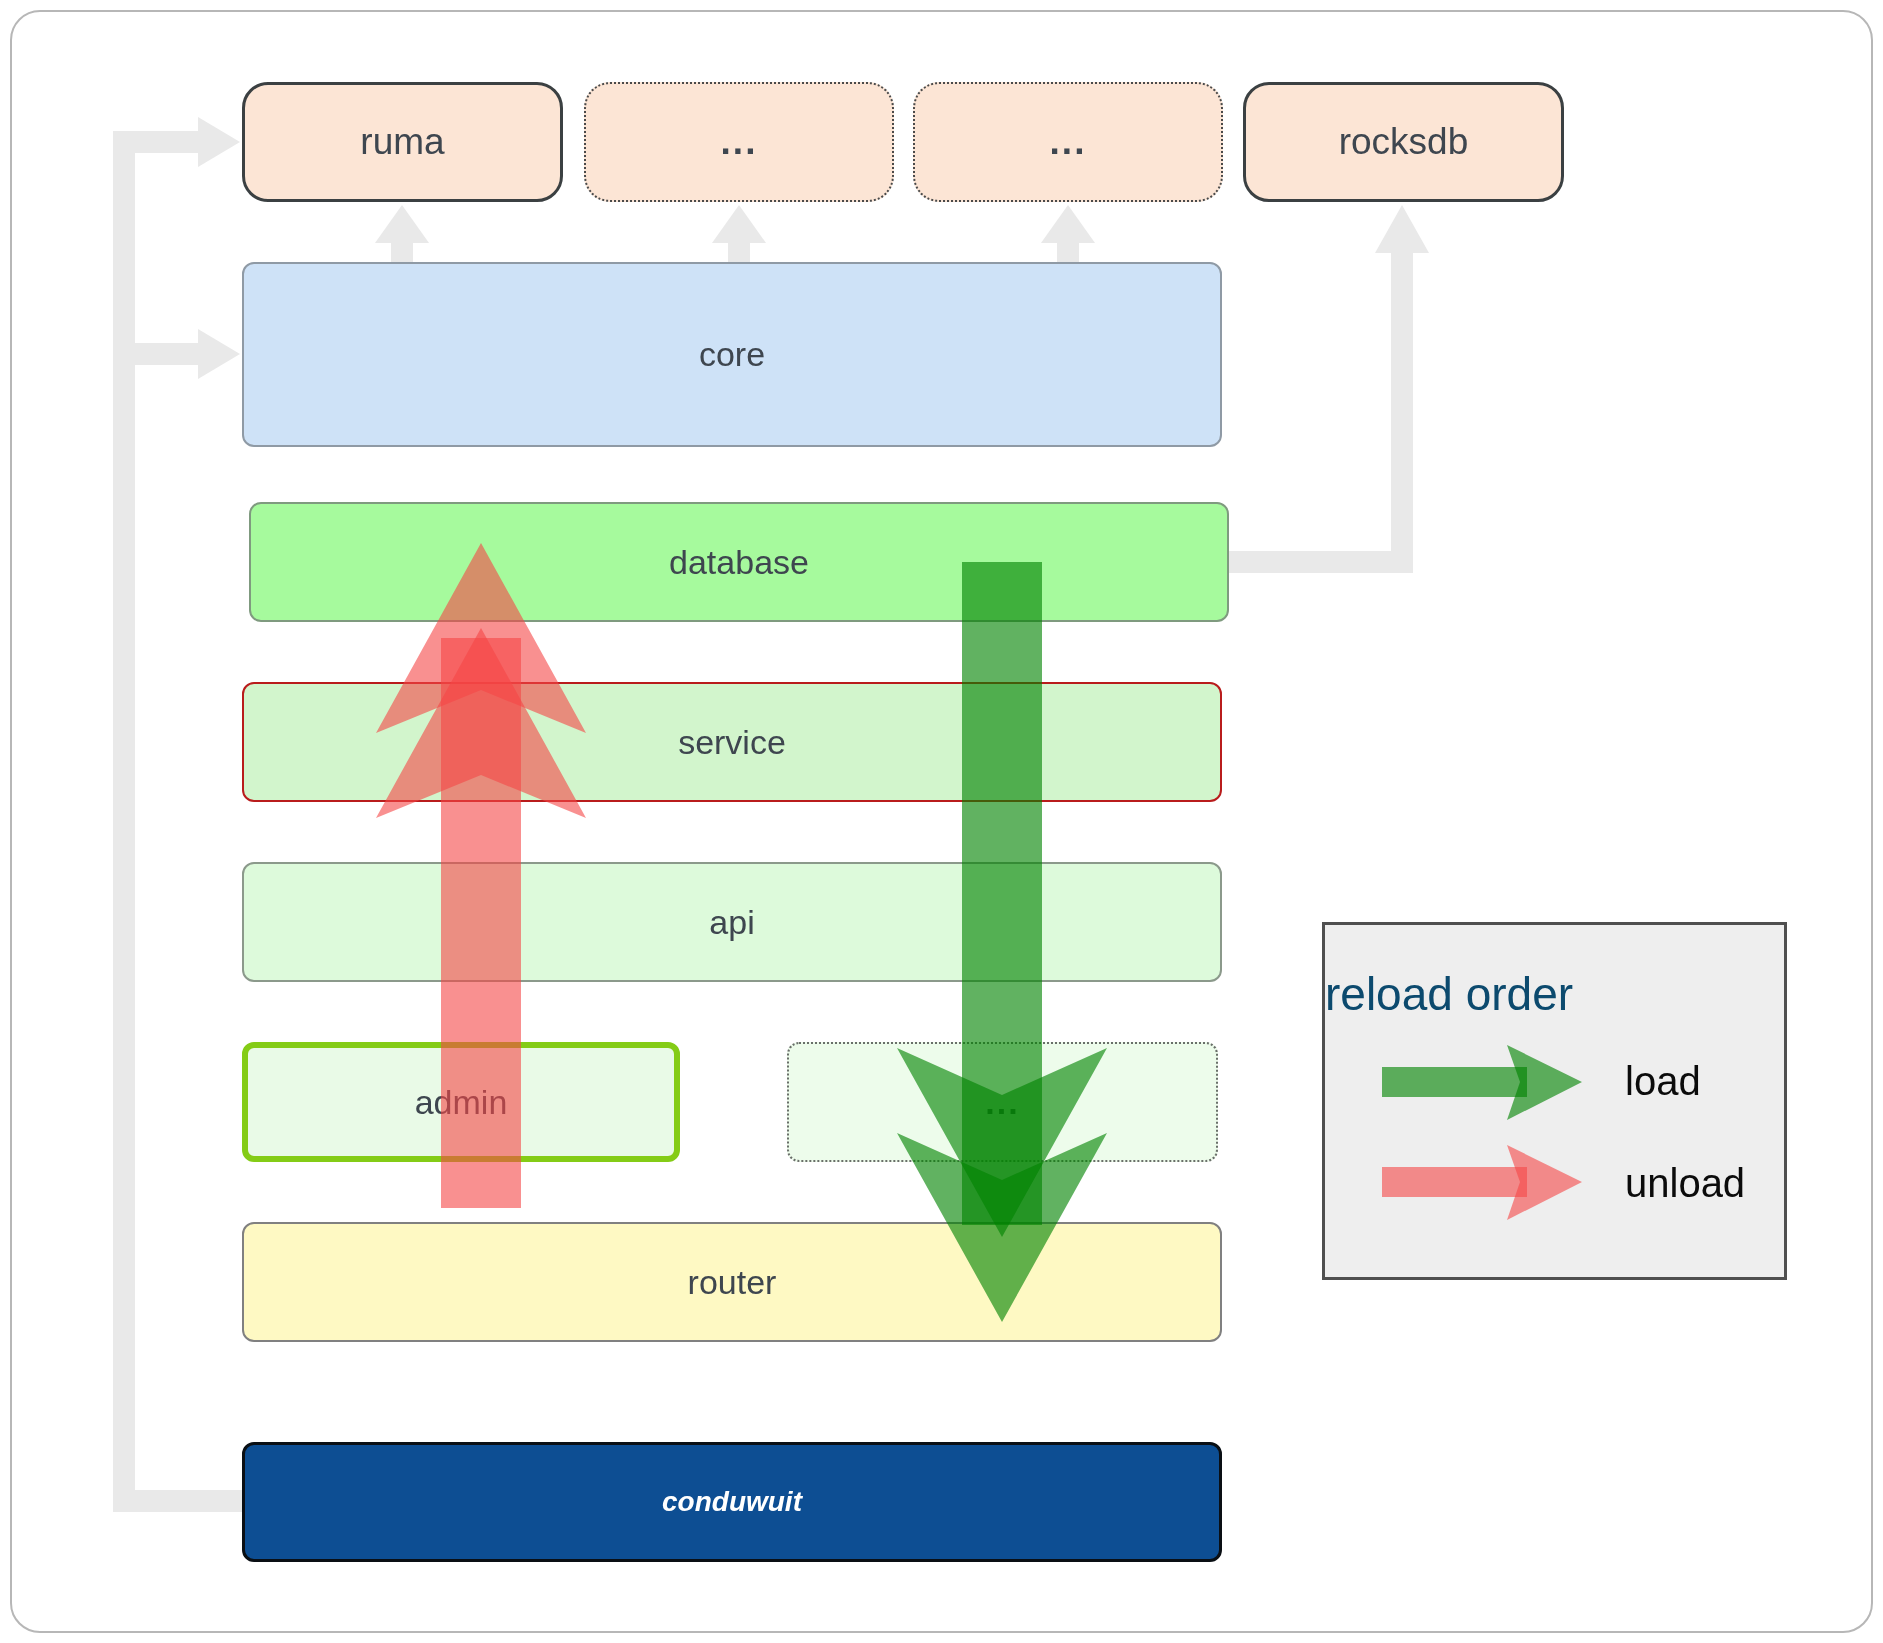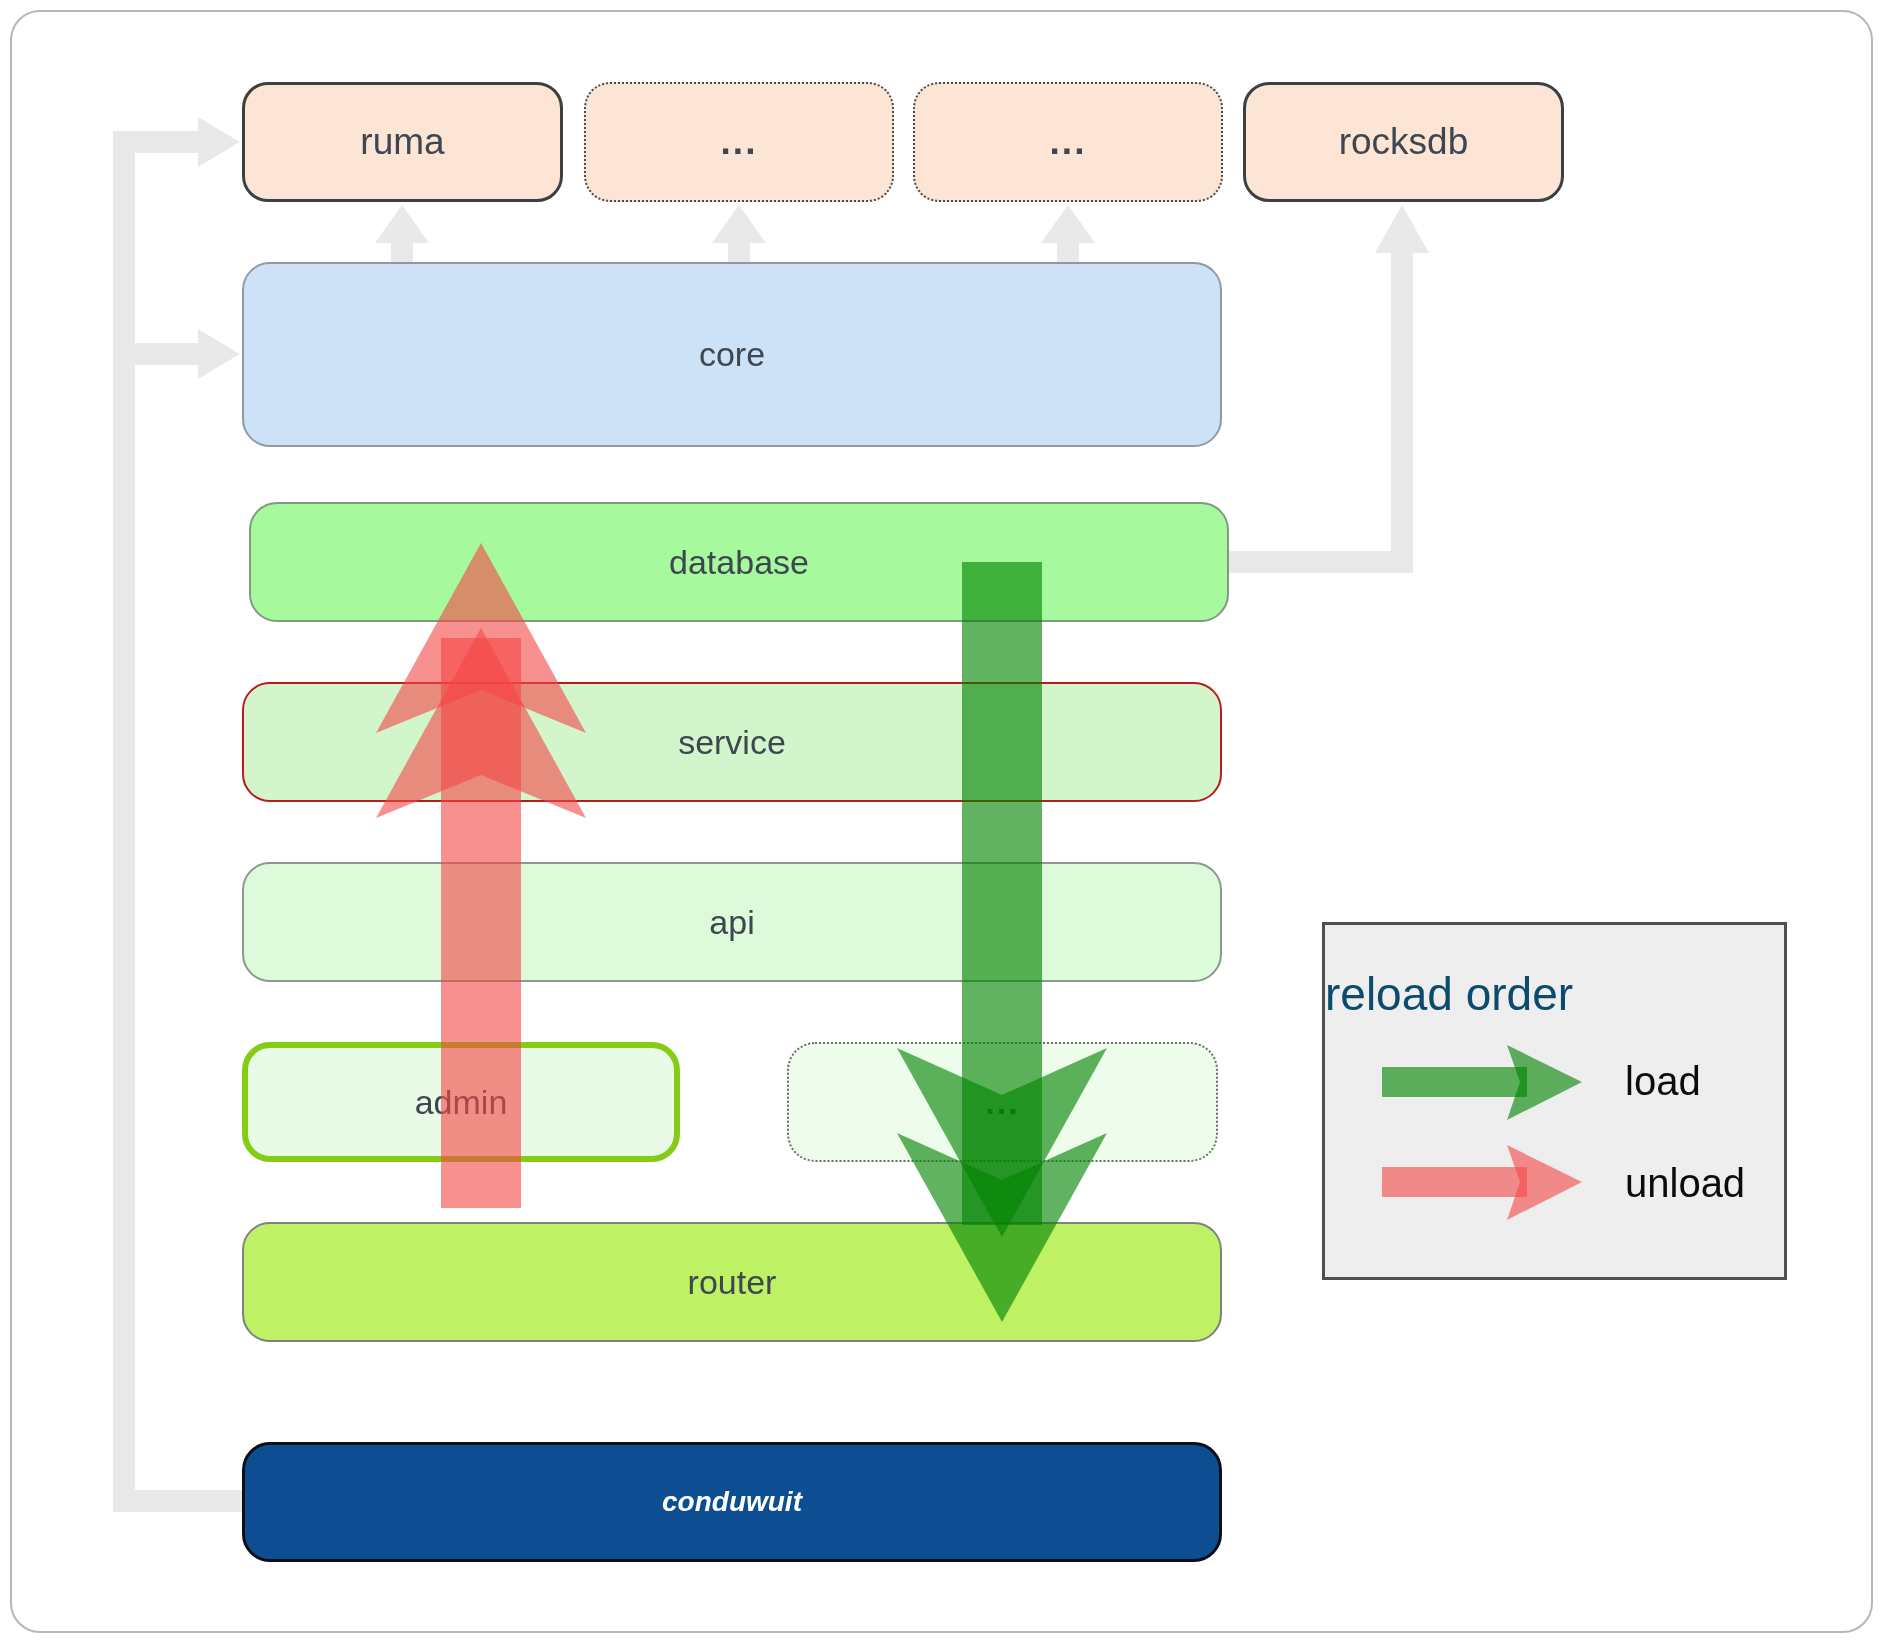--- a/index.html
+++ b/index.html
@@ -17,33 +17,33 @@
     box-sizing:border-box;
   }
   svg.layer{position:absolute;left:0;top:0;pointer-events:none;}
   #connector-layer{z-index:1;}
   #arrow-layer{z-index:3;}
   .box{
     position:absolute;
     display:flex;align-items:center;justify-content:center;
     box-sizing:border-box;
     font-size:34px;font-weight:500;color:var(--label);
-    border-radius:28px;
+    border-radius:12px;
     z-index:2;
   }
   .box.dep{background:var(--peach);border:3px solid var(--box-border-dark);border-radius:26px;font-size:37px;}
   .box.dep.dotted{border:2.5px dotted #4a4a4a;}
   .dots-label{font-weight:700;letter-spacing:2px;}
   #box-core{background:var(--blue);border:2.5px solid #8f9aa5;}
   #box-database{background:var(--green-bright);border:2px solid #7f9a7f;margin-left:7px;}
   #box-service{background:var(--green-light);border:2px solid #b91c1c;}
   #box-api{background:var(--green-lighter);border:2px solid #8b998b;}
   #box-admin{background:var(--green-faint);border:6px solid #84cc16;}
   #box-admin-dots{background:var(--green-fainter);border:2.5px dotted #6a6f6a;}
-  #box-router{background:#bef264;border:2px solid #808080;}
+  #box-router{background:#fef9c3;border:2px solid #808080;}
   #box-conduwuit{background:var(--navy);border:3px solid #0a0f14;color:#ffffff;font-weight:600;font-size:28px;font-style:italic;}
   #legend{
     position:absolute;left:1322px;top:922px;width:465px;height:358px;
     background:var(--legend-bg);border:3px solid #4f4f4f;box-sizing:border-box;
     z-index:2;
   }
   #legend-title{
     position:absolute;left:0;top:42px;width:100%;
     text-align:left;font-size:46px;color:#0c4a6e;font-weight:500;
   }

